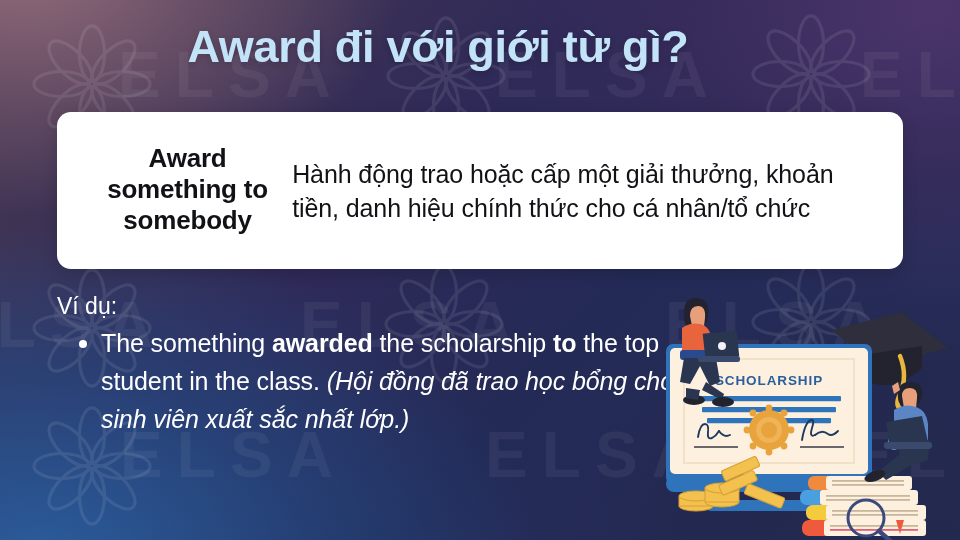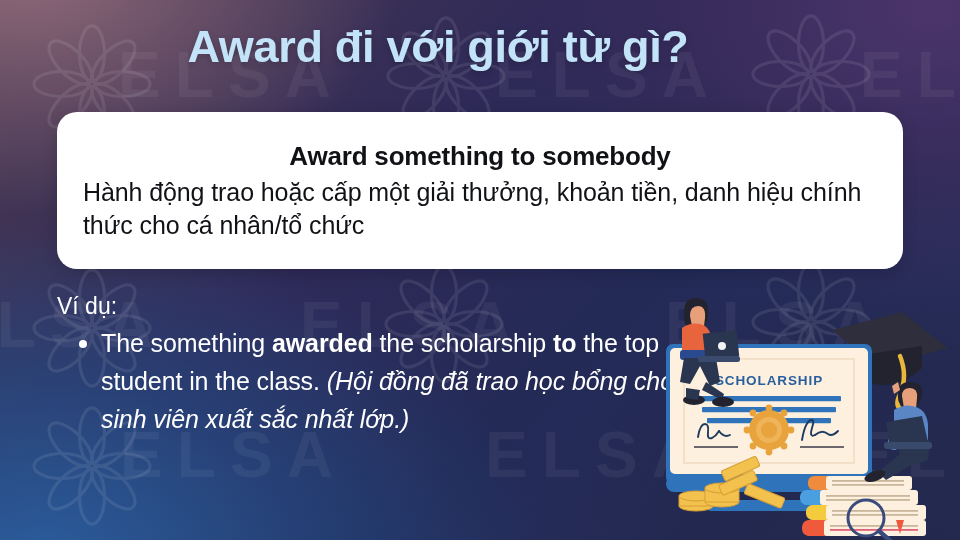--- a/index.html
+++ b/index.html
@@ -61,24 +61,24 @@
   }
 
   
   #def-card {
     position: absolute;
     left: 57px;
     top: 112px;
     width: 846px;
     height: 157px;
     background: #ffffff;
-    border-radius: 20px;
+    border-radius: 14px;
     padding: 10px 26px 8px 26px;
     display: flex;
-    flex-direction: column;
+    flex-direction: row;
     align-items: center;
     justify-content: center;
     box-shadow: 0 4px 16px rgba(0,0,0,0.16);
   }
   #def-title {
     font-size: 26px;
     font-weight: 700;
     color: #111216;
     letter-spacing: -0.2px;
     margin-bottom: 4px;

